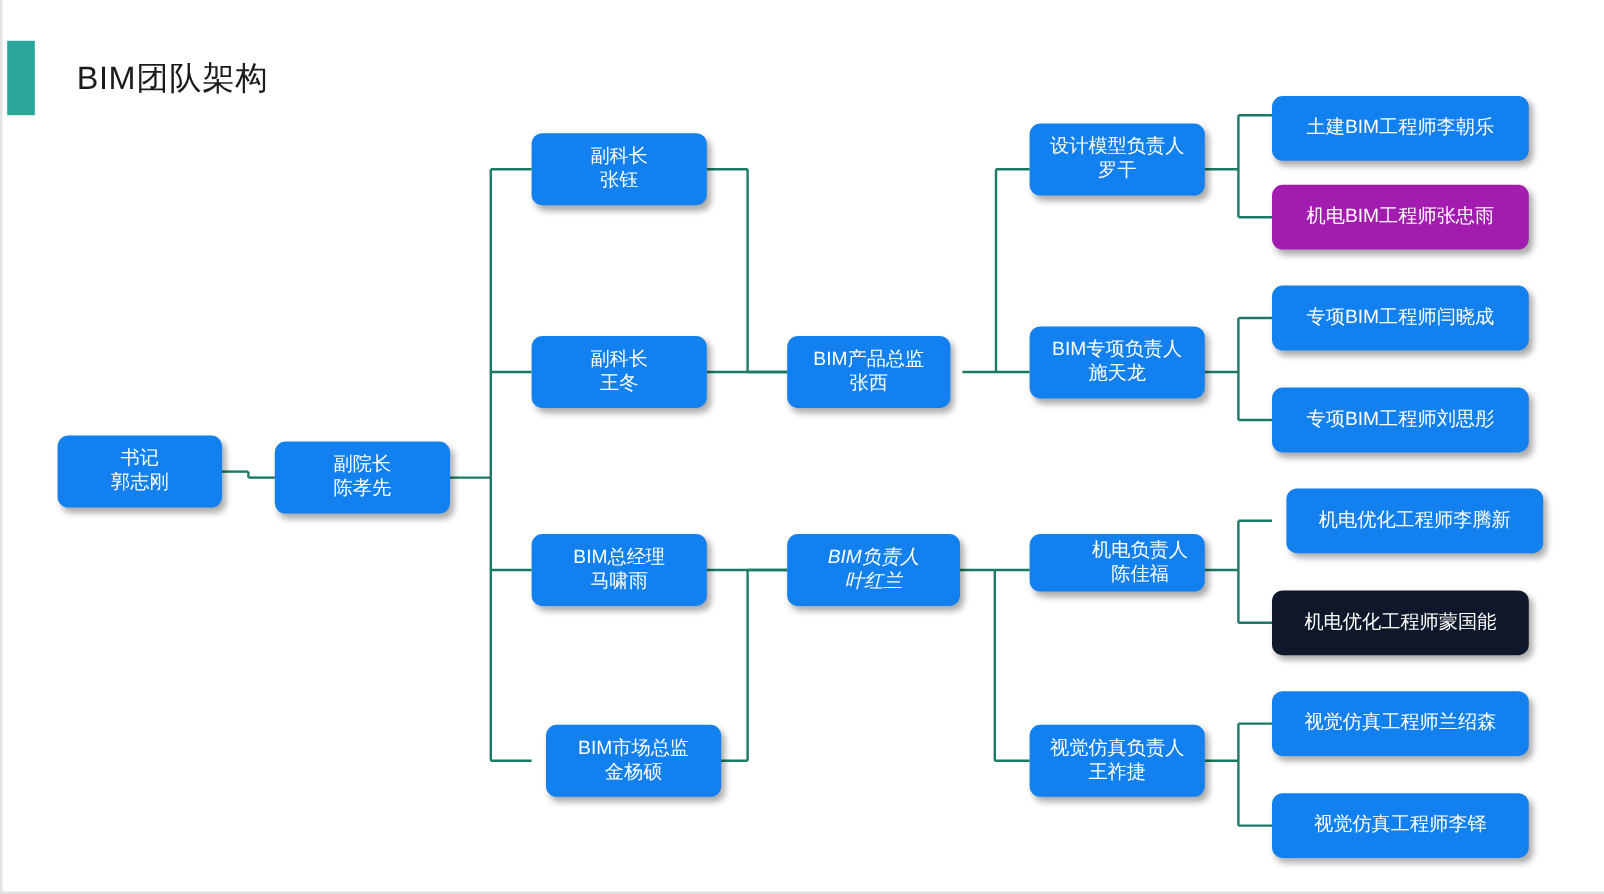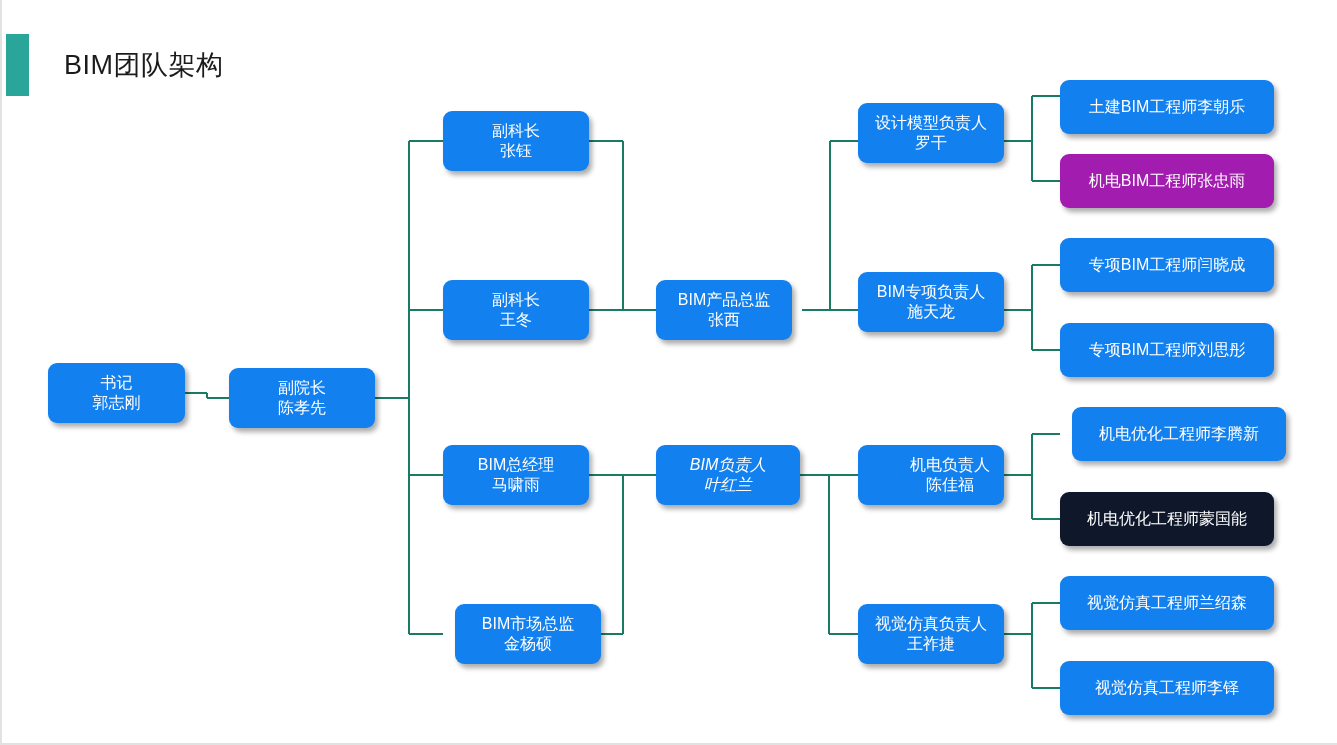--- a/index.html
+++ b/index.html
@@ -163,21 +163,21 @@
         <span class="ln">叶红兰</span>
       </div>
       <div class="node" style="left: 858px; top: 103px; width: 146px; height: 60px; background: rgb(18, 128, 239); color: rgb(255, 255, 255);">
         <span class="ln">设计模型负责人</span>
         <span class="ln">罗干</span>
       </div>
       <div class="node" style="left: 858px; top: 272px; width: 146px; height: 60px; background: rgb(18, 128, 239); color: rgb(255, 255, 255);">
         <span class="ln">BIM专项负责人</span>
         <span class="ln">施天龙</span>
       </div>
-      <div class="node" style="left: 858px; top: 445px; width: 146px; height: 60px; background: rgb(18, 128, 239); color: rgb(255, 255, 255); padding-left: 38px;">
+      <div class="node" style="left: 858px; top: 445px; width: 146px; height: 48px; background: rgb(18, 128, 239); color: rgb(255, 255, 255); padding-left: 38px;">
         <span class="ln">机电负责人</span>
         <span class="ln">陈佳福</span>
       </div>
       <div class="node" style="left: 858px; top: 604px; width: 146px; height: 60px; background: rgb(18, 128, 239); color: rgb(255, 255, 255);">
         <span class="ln">视觉仿真负责人</span>
         <span class="ln">王祚捷</span>
       </div>
       <div class="node" style="left: 1060px; top: 80px; width: 214px; height: 54px; background: rgb(18, 128, 239); color: rgb(255, 255, 255);">
         <span class="ln">土建BIM工程师李朝乐</span>
       </div>

